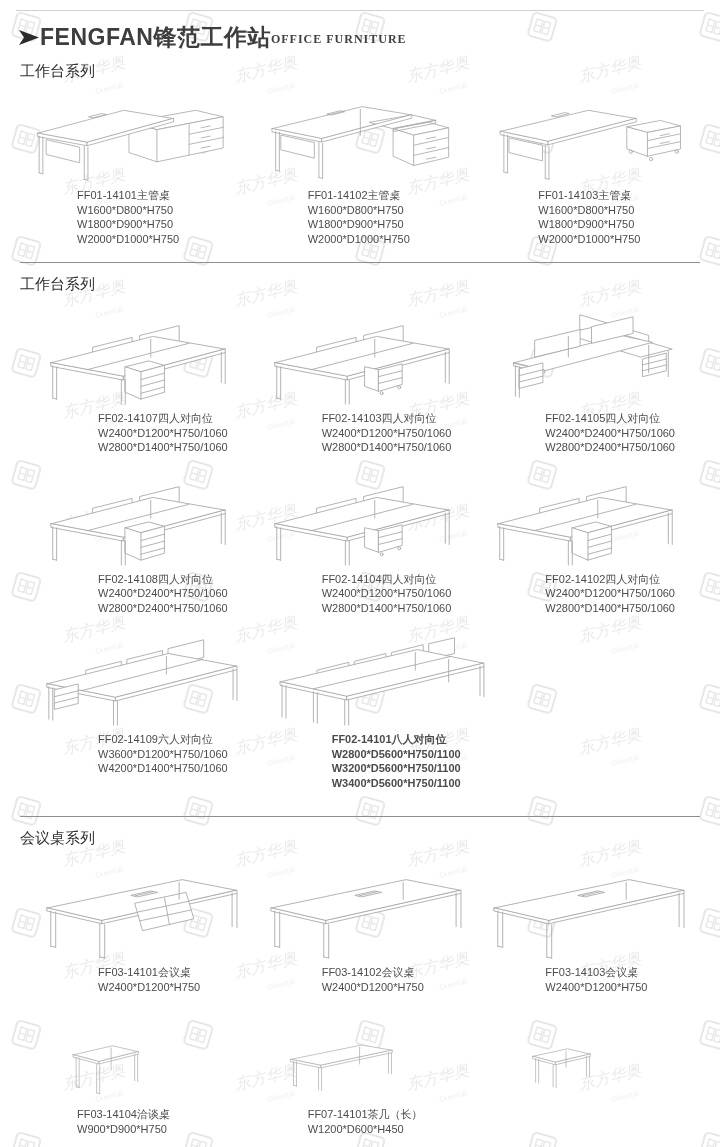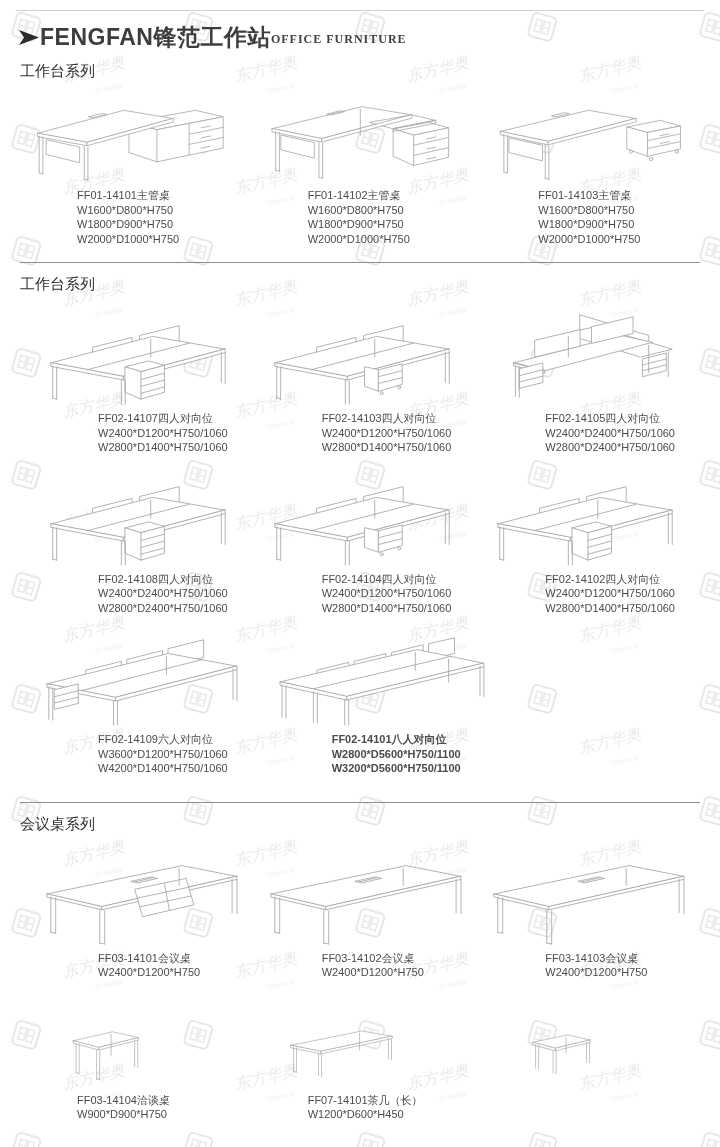--- a/index.html
+++ b/index.html
@@ -425,20 +425,21 @@
       <div class="cell span2">
         <div class="drawing tall">
             <svg viewBox="0 0 220 100">
               <use href="#ws8"></use>
             </svg>
           </div>
         <div class="caption">
           <div class="code">FF02-14101八人对向位</div>
           <div class="dim">W2800*D5600*H750/1100</div>
           <div class="dim">W3200*D5600*H750/1100</div>
+          <div class="dim">W3400*D5600*H750/1100</div>
         </div>
       </div>
     </div>
 
     <div class="divider big-gap"></div>
 
     <div class="section-title">会议桌系列</div>
 
     <div class="row s2-row">
       <div class="cell">

